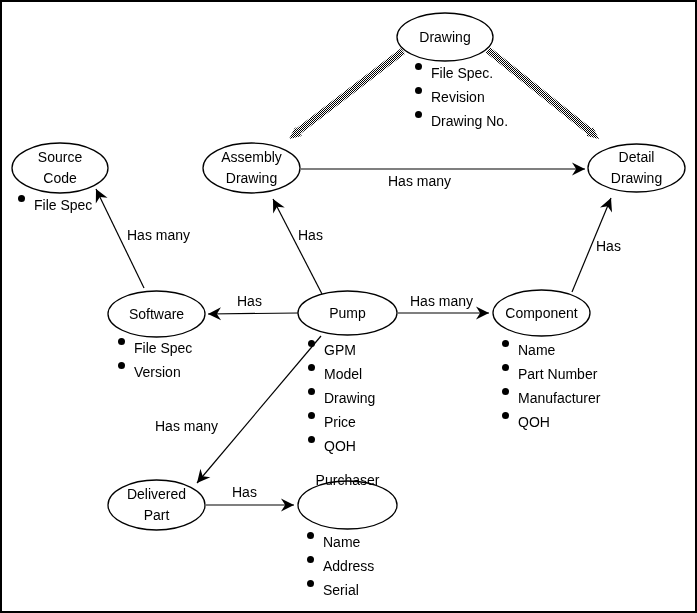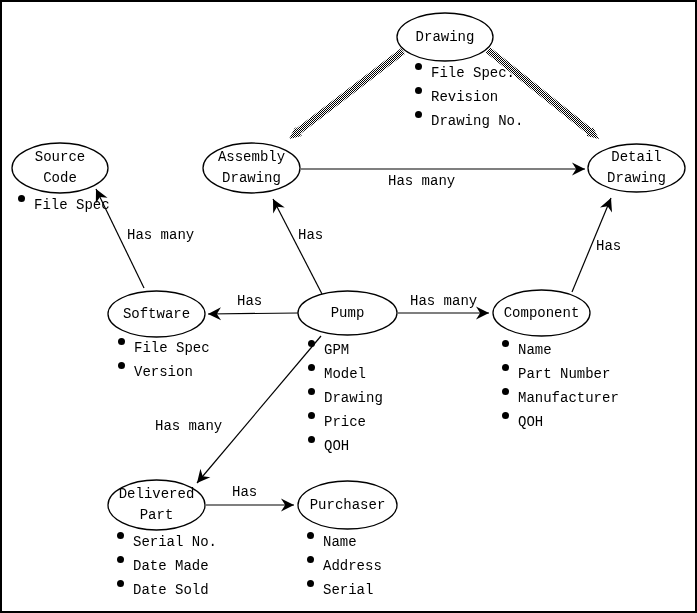--- a/index.html
+++ b/index.html
@@ -1,21 +1,21 @@
 <!DOCTYPE html>
 <html><head>
 <meta charset="utf-8">
 <style>
   html, body { margin: 0; padding: 0; background: #888; }
   .canvas {
     position: relative;
     width: 697px;
     height: 613px;
     background: #ffffff;
-    font-family: Liberation Mono, monospace;
+    font-family: Liberation Sans, sans-serif;
     font-size: 14px;
     color: #000;
     overflow: hidden;
   }
   .canvas svg { position: absolute; left: 0; top: 0; }
   .node-label {
     position: absolute;
     display: flex;
     flex-direction: column;
     align-items: center;
@@ -105,21 +105,21 @@
   <div class="node-label" style="left:298px;top:291px;width:99px;height:44px">
     <span>Pump</span>
   </div>
   <div class="node-label" style="left:493px;top:290px;width:97px;height:46px">
     <span>Component</span>
   </div>
   <div class="node-label" style="left:108px;top:480px;width:97px;height:50px">
     <span>Delivered</span>
     <span>Part</span>
   </div>
-  <div class="node-label" style="left:298px;top:481px;width:99px;height:48px">
+  <div class="node-label" style="left:298px;top:456px;width:99px;height:48px">
     <span>Purchaser</span>
   </div>
 
   <div class="attrs" style="left:415px;top:65px">
     <div class="attr-row">
         <span class="bullet"></span>
         <span class="attr-text">File Spec.</span>
       </div>
     <div class="attr-row">
         <span class="bullet"></span>
@@ -184,34 +184,20 @@
     <div class="attr-row">
         <span class="bullet"></span>
         <span class="attr-text">Manufacturer</span>
       </div>
     <div class="attr-row">
         <span class="bullet"></span>
         <span class="attr-text">QOH</span>
       </div>
   </div>
 
-  <div class="attrs" style="left:117px;top:534px">
-    <div class="attr-row">
-        <span class="bullet"></span>
-        <span class="attr-text">Serial No.</span>
-      </div>
-    <div class="attr-row">
-        <span class="bullet"></span>
-        <span class="attr-text">Date Made</span>
-      </div>
-    <div class="attr-row">
-        <span class="bullet"></span>
-        <span class="attr-text">Date Sold</span>
-      </div>
-  </div>
 
   <div class="attrs" style="left:307px;top:534px">
     <div class="attr-row">
         <span class="bullet"></span>
         <span class="attr-text">Name</span>
       </div>
     <div class="attr-row">
         <span class="bullet"></span>
         <span class="attr-text">Address</span>
       </div>

